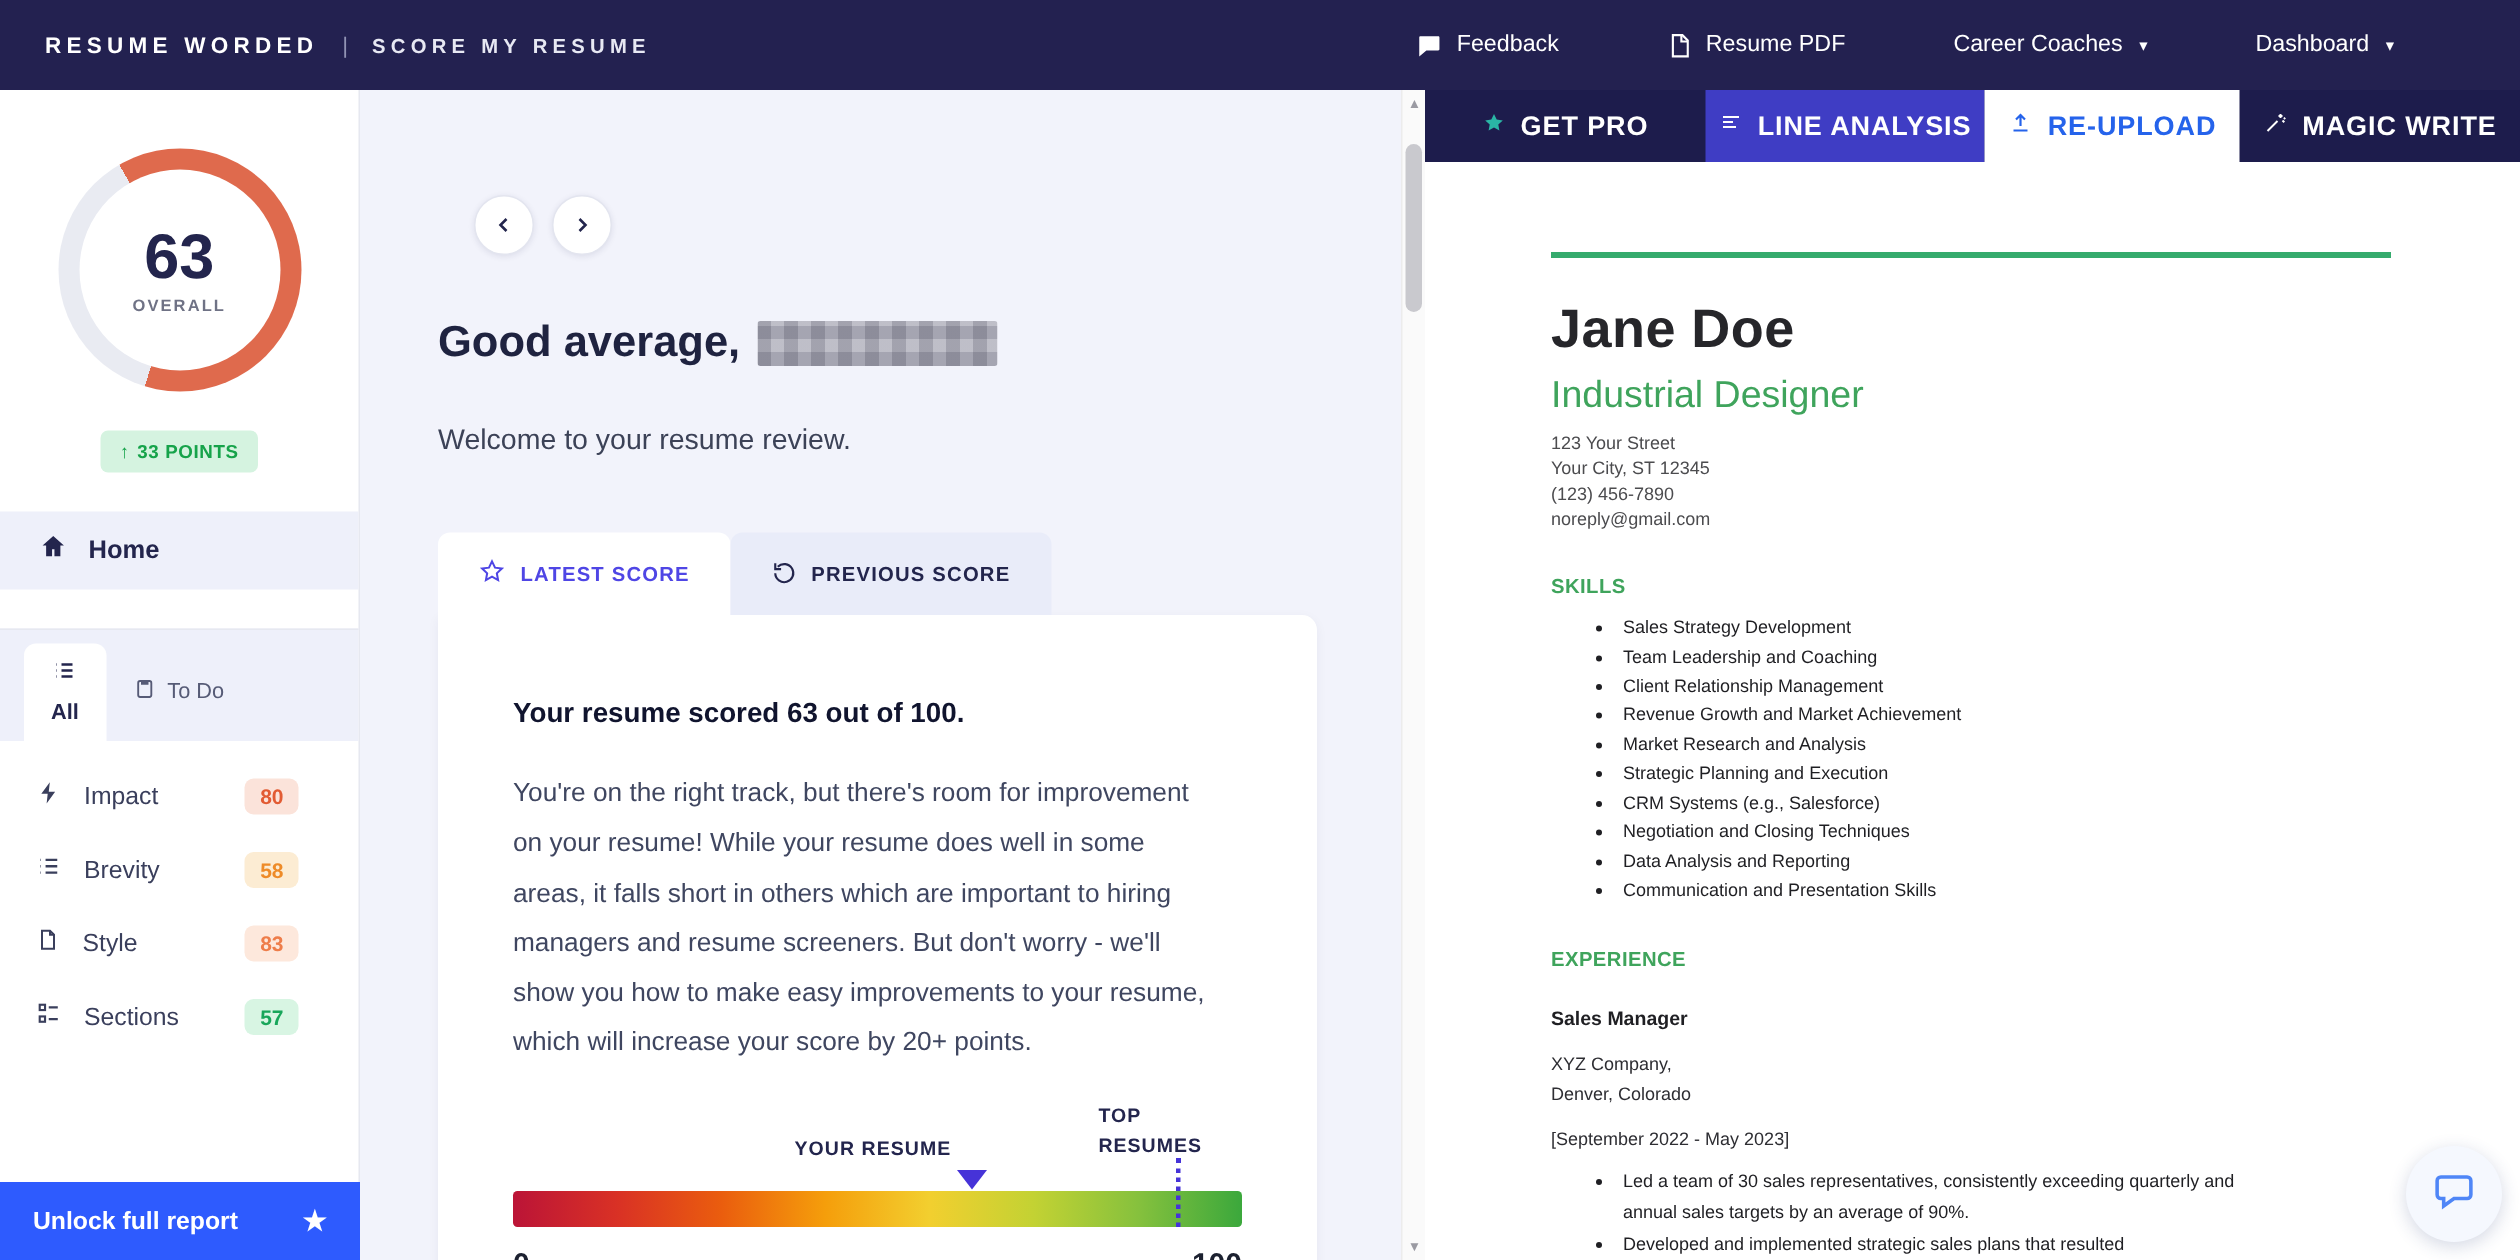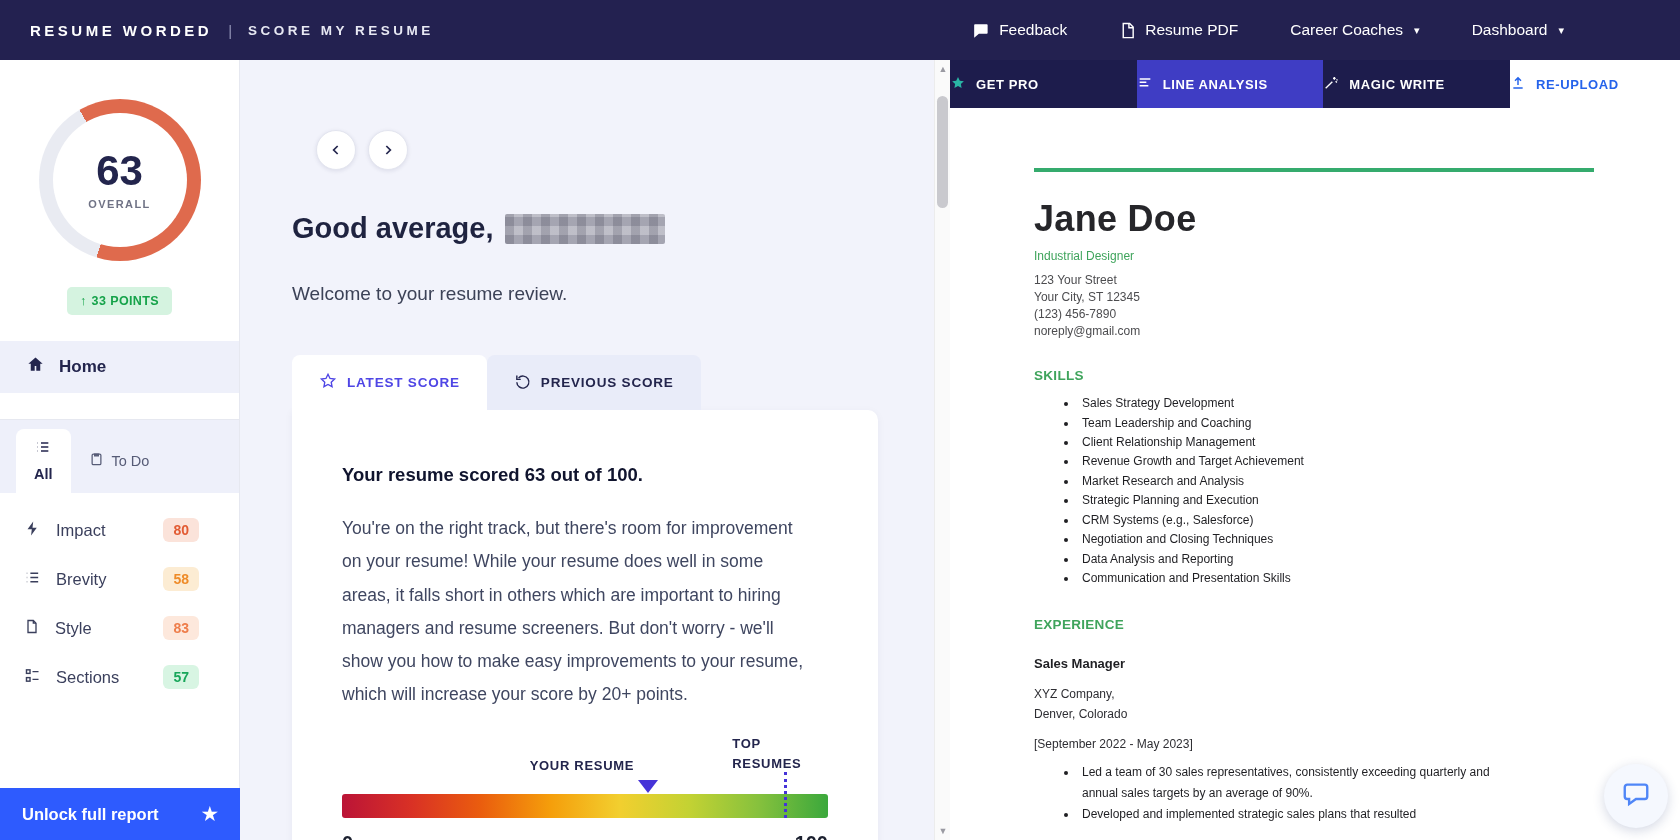--- a/index.html
+++ b/index.html
@@ -5,21 +5,21 @@
   * { margin:0; padding:0; box-sizing:border-box; font-family:"Liberation Sans", sans-serif; }
   html,body { width:1680px; height:840px; overflow:hidden; background:#fff; }
 
   .app { width:1680px; height:840px; display:flex; flex-direction:column; position:relative; }
 
   
   .navbar { height:60px; background:#232150; display:flex; align-items:center; padding-left:30px; color:#fff; flex:0 0 60px; }
   .brand { font-weight:bold; letter-spacing:3.5px; font-size:15px; cursor:pointer; }
   .brand-sep { color:#9193b4; margin:0 16px; font-size:15px; }
   .product { letter-spacing:3.5px; font-size:13.5px; font-weight:bold; color:#e7e8f3; }
-  .nav-right { margin-left:auto; display:flex; align-items:center; gap:52px; padding-right:116px; font-size:15.5px; }
+  .nav-right { margin-left:auto; display:flex; align-items:center; gap:72px; padding-right:84px; font-size:15.5px; }
   .nav-item { display:flex; align-items:center; gap:9px; cursor:pointer; white-space:nowrap; }
   .nav-item svg { display:block; }
   .caret { font-size:11px; margin-left:2px; color:#fff; }
 
   .content { display:flex; height:780px; flex:1; }
 
   
   .sidebar { width:240px; background:#fff; border-right:1px solid #e6e8f0; position:relative; flex:0 0 240px; }
   .gauge-wrap { display:flex; flex-direction:column; align-items:center; padding-top:39px; }
   .gauge { width:162px; height:162px; border-radius:50%; display:flex; align-items:center; justify-content:center;
@@ -82,28 +82,28 @@
 
   
   .mscroll { position:absolute; right:0; top:0; bottom:0; width:16px; background:#fafafa; border-left:1px solid #ececec; }
   .mthumb { position:absolute; top:36px; left:2px; width:11px; height:112px; border-radius:6px; background:#c9c9ce; cursor:pointer; }
   .scroll-arrow { position:absolute; left:0; width:16px; text-align:center; color:#9a9aa2; font-size:9px; cursor:pointer; }
   .scroll-arrow.up { top:4px; } .scroll-arrow.down { bottom:4px; }
 
   
   .rightpanel { flex:1; background:#fff; display:flex; flex-direction:column; overflow:hidden; }
   .rtoolbar { height:48px; flex:0 0 48px; background:#1d1c4c; display:flex; }
-  .rbtn { flex:1; display:flex; align-items:center; gap:10px; color:#fff;
-          font-size:13px; font-weight:bold; letter-spacing:.6px; cursor:pointer; white-space:nowrap; }
+  .rbtn { flex:1; display:flex; align-items:center; justify-content:center; gap:10px; color:#fff;
+          font-size:18px; font-weight:bold; letter-spacing:.6px; cursor:pointer; white-space:nowrap; }
   .rbtn.active { background:#3f3dc4; }
   .rbtn.light { background:#fff; color:#2563eb; flex:0 0 170px; }
   .resume-body { flex:1; padding:60px 0 0 84px; overflow:hidden; }
   .green-rule { width:560px; height:4px; background:#35ab6d; }
   .r-name { margin-top:26px; font-size:36px; font-weight:600; color:#26262a; letter-spacing:.3px; }
-  .r-title { margin-top:9px; font-size:12px; color:#3fa45c; }
+  .r-title { margin-top:9px; font-size:25px; color:#3fa45c; }
   .r-contact { margin-top:9px; font-size:12px; color:#4c4c4f; line-height:1.42; }
   .r-sec { margin-top:28px; font-size:13.5px; font-weight:bold; color:#3fa45c; letter-spacing:.3px; }
   ul.r-list { margin-top:11px; padding-left:44px; font-size:12px; color:#1f1f23; line-height:1.62; width:500px; }
   ul.r-list li { padding-left:4px; }
   .r-job { margin-top:24px; font-size:13px; font-weight:bold; color:#1f1f23; }
   .r-co { margin-top:13px; font-size:12px; color:#2e2e33; line-height:1.7; }
   .r-dates { margin-top:13px; font-size:12px; color:#2e2e33; }
   ul.r-bullets { margin-top:11px; padding-left:44px; font-size:12px; color:#1f1f23; line-height:1.75; width:470px; }
   ul.r-bullets li { padding-left:4px; }
 
@@ -319,56 +319,56 @@
           <span>GET PRO</span>
         </div>
         <div class="rbtn active">
           <span>
             <svg width="16" height="16" viewBox="0 0 24 24" fill="none" stroke="#fff" stroke-width="2.2">
                 <path d="M4 6h16M4 11h10M4 16h13"></path>
               </svg>
           </span>
           <span>LINE ANALYSIS</span>
         </div>
+        <div class="rbtn light">
+          <span>
+            <svg width="16" height="16" viewBox="0 0 24 24" fill="none" stroke="#2563eb" stroke-width="2.2">
+                <path d="M12 15V4M7.5 8.5L12 4l4.5 4.5M5 19.5h14"></path>
+              </svg>
+          </span>
+          <span>RE-UPLOAD</span>
+        </div>
         <div class="rbtn">
           <span>
             <svg width="16" height="16" viewBox="0 0 24 24" fill="none" stroke="#fff" stroke-width="2">
                 <path d="M4 20L14 10"></path>
                 <path d="M17 3v4M15 5h4M19 9.5l1.8 1.8M20.4 8l1.3-1.3"></path>
               </svg>
           </span>
           <span>MAGIC WRITE</span>
-        </div>
-        <div class="rbtn light">
-          <span>
-            <svg width="16" height="16" viewBox="0 0 24 24" fill="none" stroke="#2563eb" stroke-width="2.2">
-                <path d="M12 15V4M7.5 8.5L12 4l4.5 4.5M5 19.5h14"></path>
-              </svg>
-          </span>
-          <span>RE-UPLOAD</span>
         </div>
       </div>
 
       <div class="resume-body">
         <div class="green-rule"></div>
         <div class="r-name">Jane Doe</div>
         <div class="r-title">Industrial Designer</div>
         <div class="r-contact">
           <div>123 Your Street</div>
           <div>Your City, ST 12345</div>
           <div>(123) 456-7890</div>
           <div>noreply@gmail.com</div>
         </div>
 
         <div class="r-sec">SKILLS</div>
         <ul class="r-list">
           <li>Sales Strategy Development</li>
           <li>Team Leadership and Coaching</li>
           <li>Client Relationship Management</li>
-          <li>Revenue Growth and Target Achievement</li>
+          <li>Revenue Growth and Market Achievement</li>
           <li>Market Research and Analysis</li>
           <li>Strategic Planning and Execution</li>
           <li>CRM Systems (e.g., Salesforce)</li>
           <li>Negotiation and Closing Techniques</li>
           <li>Data Analysis and Reporting</li>
           <li>Communication and Presentation Skills</li>
         </ul>
 
         <div class="r-sec">EXPERIENCE</div>
         <div class="r-job">Sales Manager</div>

